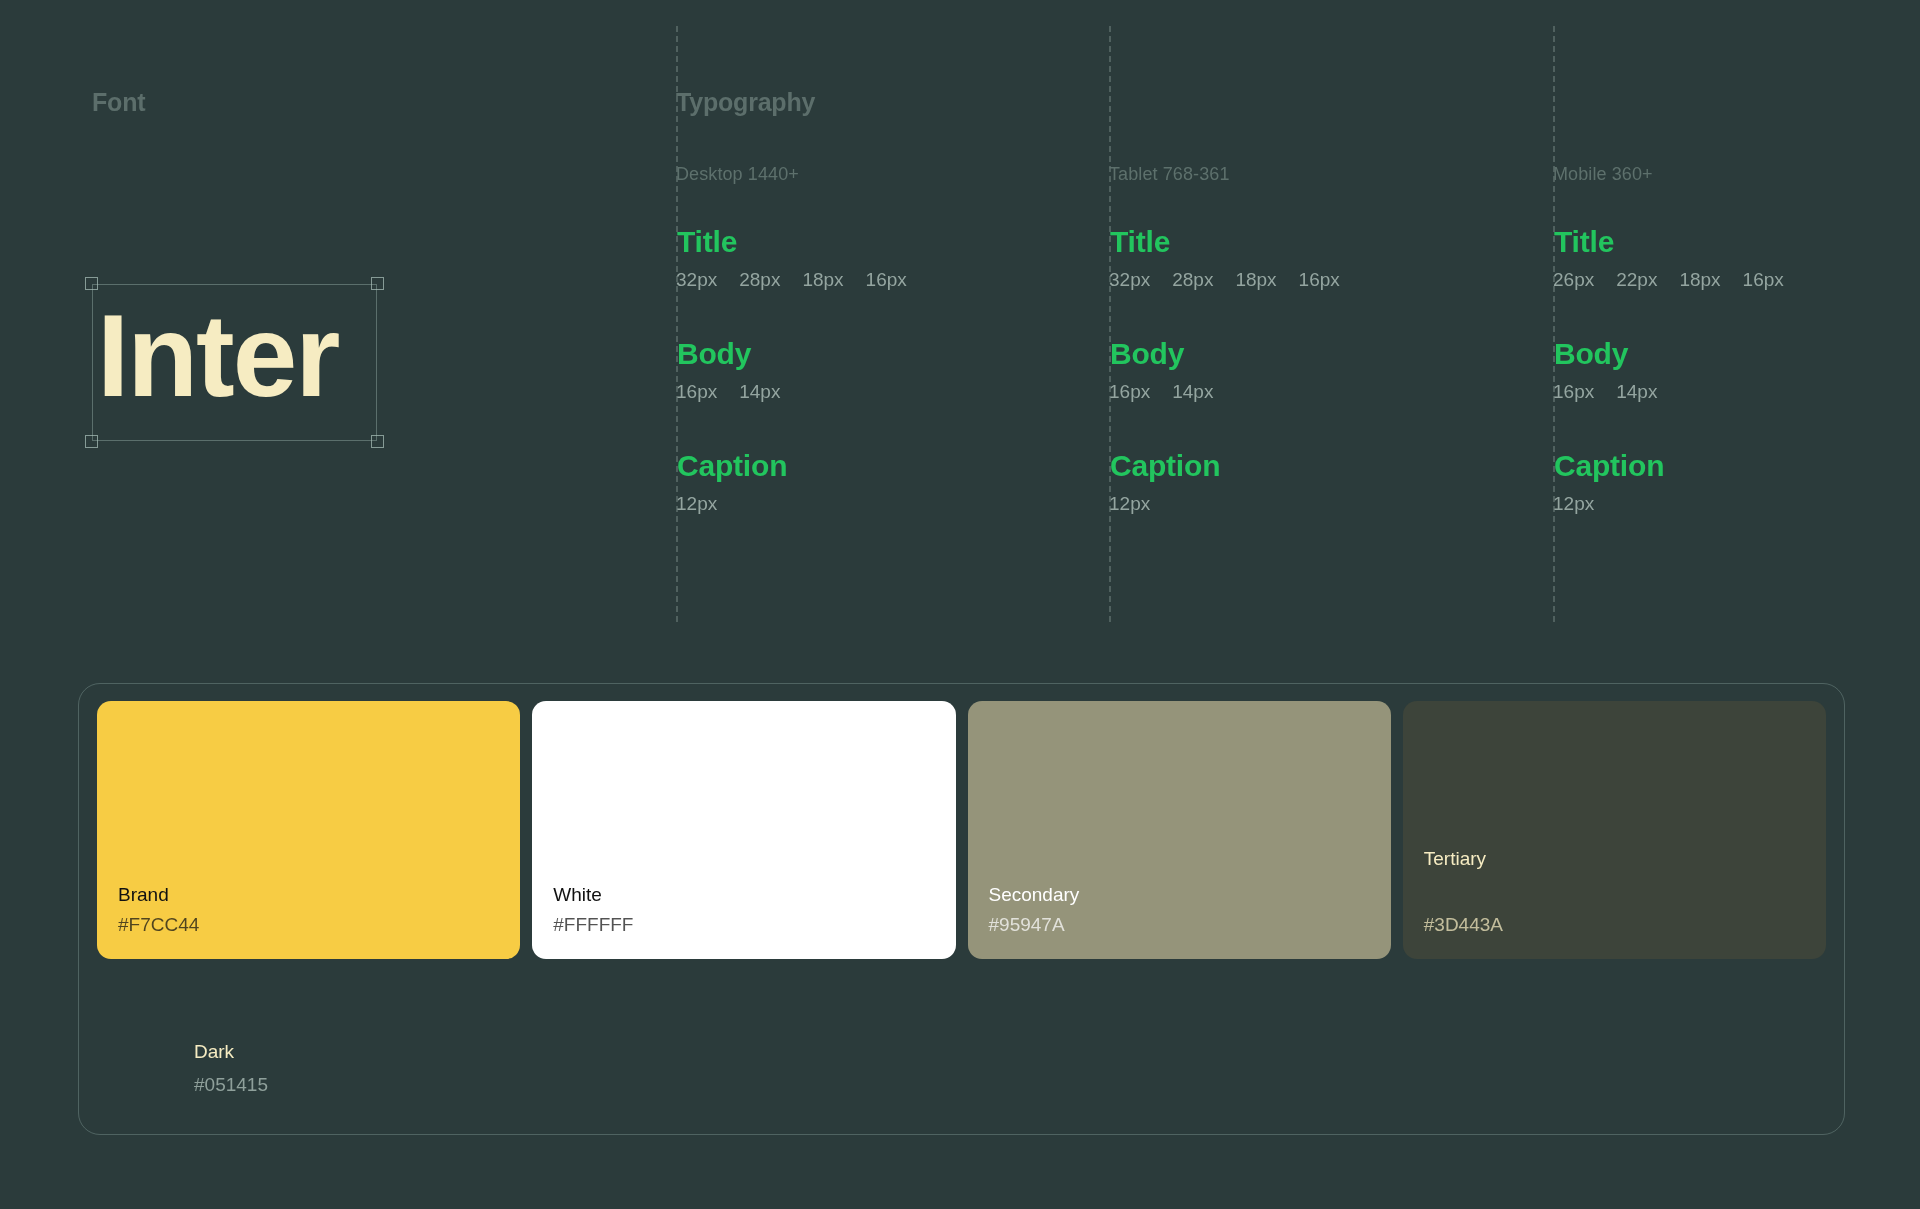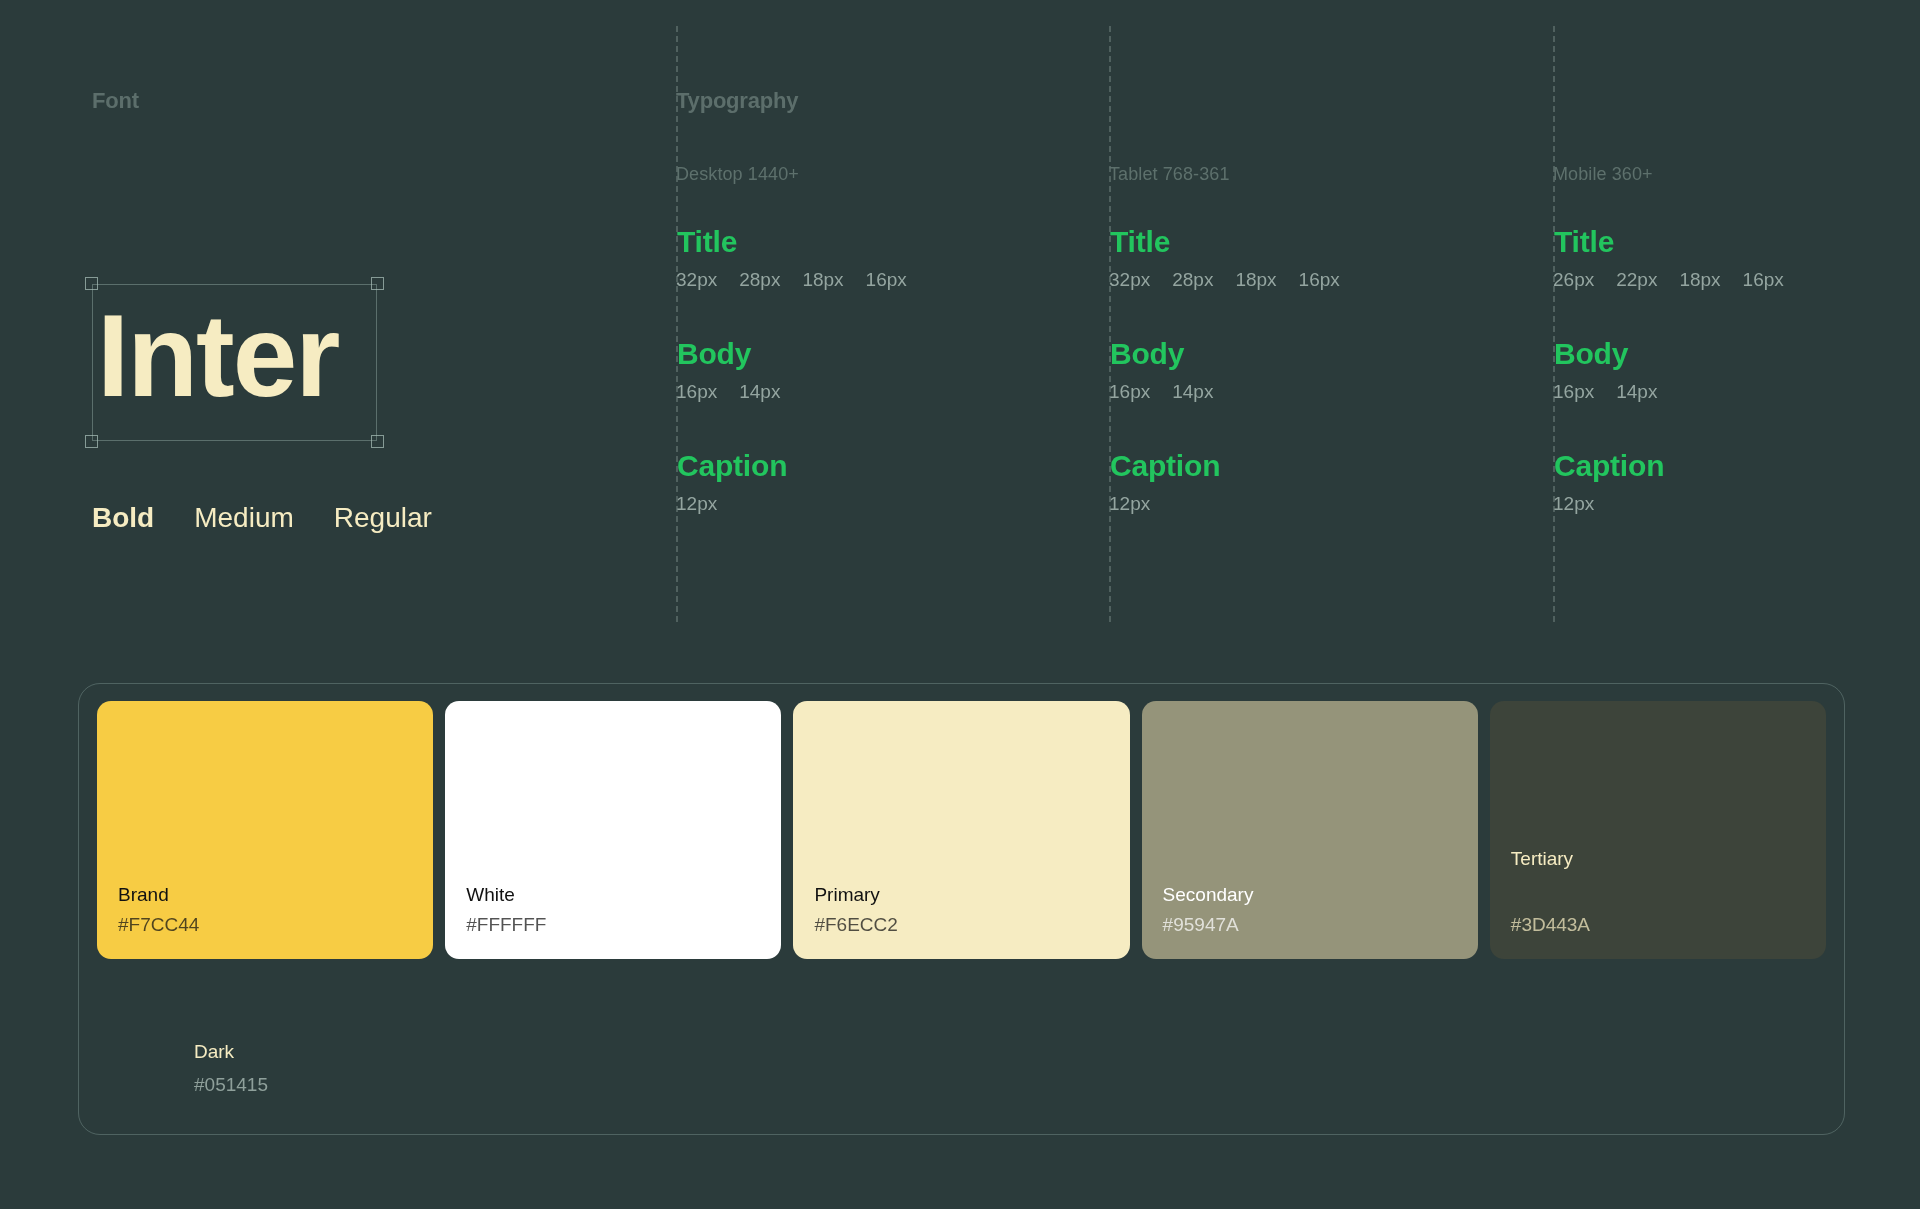--- a/index.html
+++ b/index.html
@@ -30,21 +30,21 @@
     height: 596px;
     border-left: 2px dashed rgba(176, 196, 190, 0.28);
   }
   .guide.g1 { left: 676px; }
   .guide.g2 { left: 1109px; }
   .guide.g3 { left: 1553px; }
 
   
   .section-label {
     position: absolute;
-    font-size: 22px;
+    font-size: 25px;
     font-weight: 700;
     color: #5C6E6B;
     letter-spacing: -0.2px;
   }
   .section-label.font-label { left: 92px; top: 88px; }
   .section-label.typo-label { left: 676px; top: 88px; }
 
   
   .specimen-wrap {
     position: absolute;
@@ -209,25 +209,20 @@
 
   <div class="specimen-wrap">
     <div class="specimen-box"></div>
     <div class="handle tl"></div>
     <div class="handle tr"></div>
     <div class="handle bl"></div>
     <div class="handle br"></div>
     <div class="specimen-text">Inter</div>
   </div>
 
-  <div class="weights">
-    <span class="w-bold">Bold</span>
-    <span class="w-medium">Medium</span>
-    <span class="w-regular">Regular</span>
-  </div>
 
   <div class="section-label typo-label">Typography</div>
 
   <div class="typo-col c1">
     <div class="breakpoint">Desktop 1440+</div>
 
     <div class="type-group">
       <div class="type-name">Title</div>
       <div class="type-sizes">
         <span>32px</span>
@@ -317,24 +312,20 @@
       <div class="swatch" style="background: rgb(247, 204, 68); color: rgb(17, 17, 17);">
         <div class="swatch-name">Brand</div>
         <div class="swatch-hex">#F7CC44</div>
       </div>
 
       <div class="swatch" style="background: rgb(255, 255, 255); color: rgb(17, 17, 17);">
         <div class="swatch-name">White</div>
         <div class="swatch-hex">#FFFFFF</div>
       </div>
 
-      <div class="swatch" style="background: rgb(246, 236, 194); color: rgb(17, 17, 17);">
-        <div class="swatch-name">Primary</div>
-        <div class="swatch-hex">#F6ECC2</div>
-      </div>
 
       <div class="swatch" style="background: rgb(149, 148, 122); color: rgb(255, 255, 255);">
         <div class="swatch-name">Secondary</div>
         <div class="swatch-hex">#95947A</div>
       </div>
 
       <div class="swatch" style="background: rgb(61, 68, 58); color: rgb(246, 236, 194); gap: 36px;">
         <div class="swatch-name">Tertiary</div>
         <div class="swatch-hex">#3D443A</div>
       </div>

